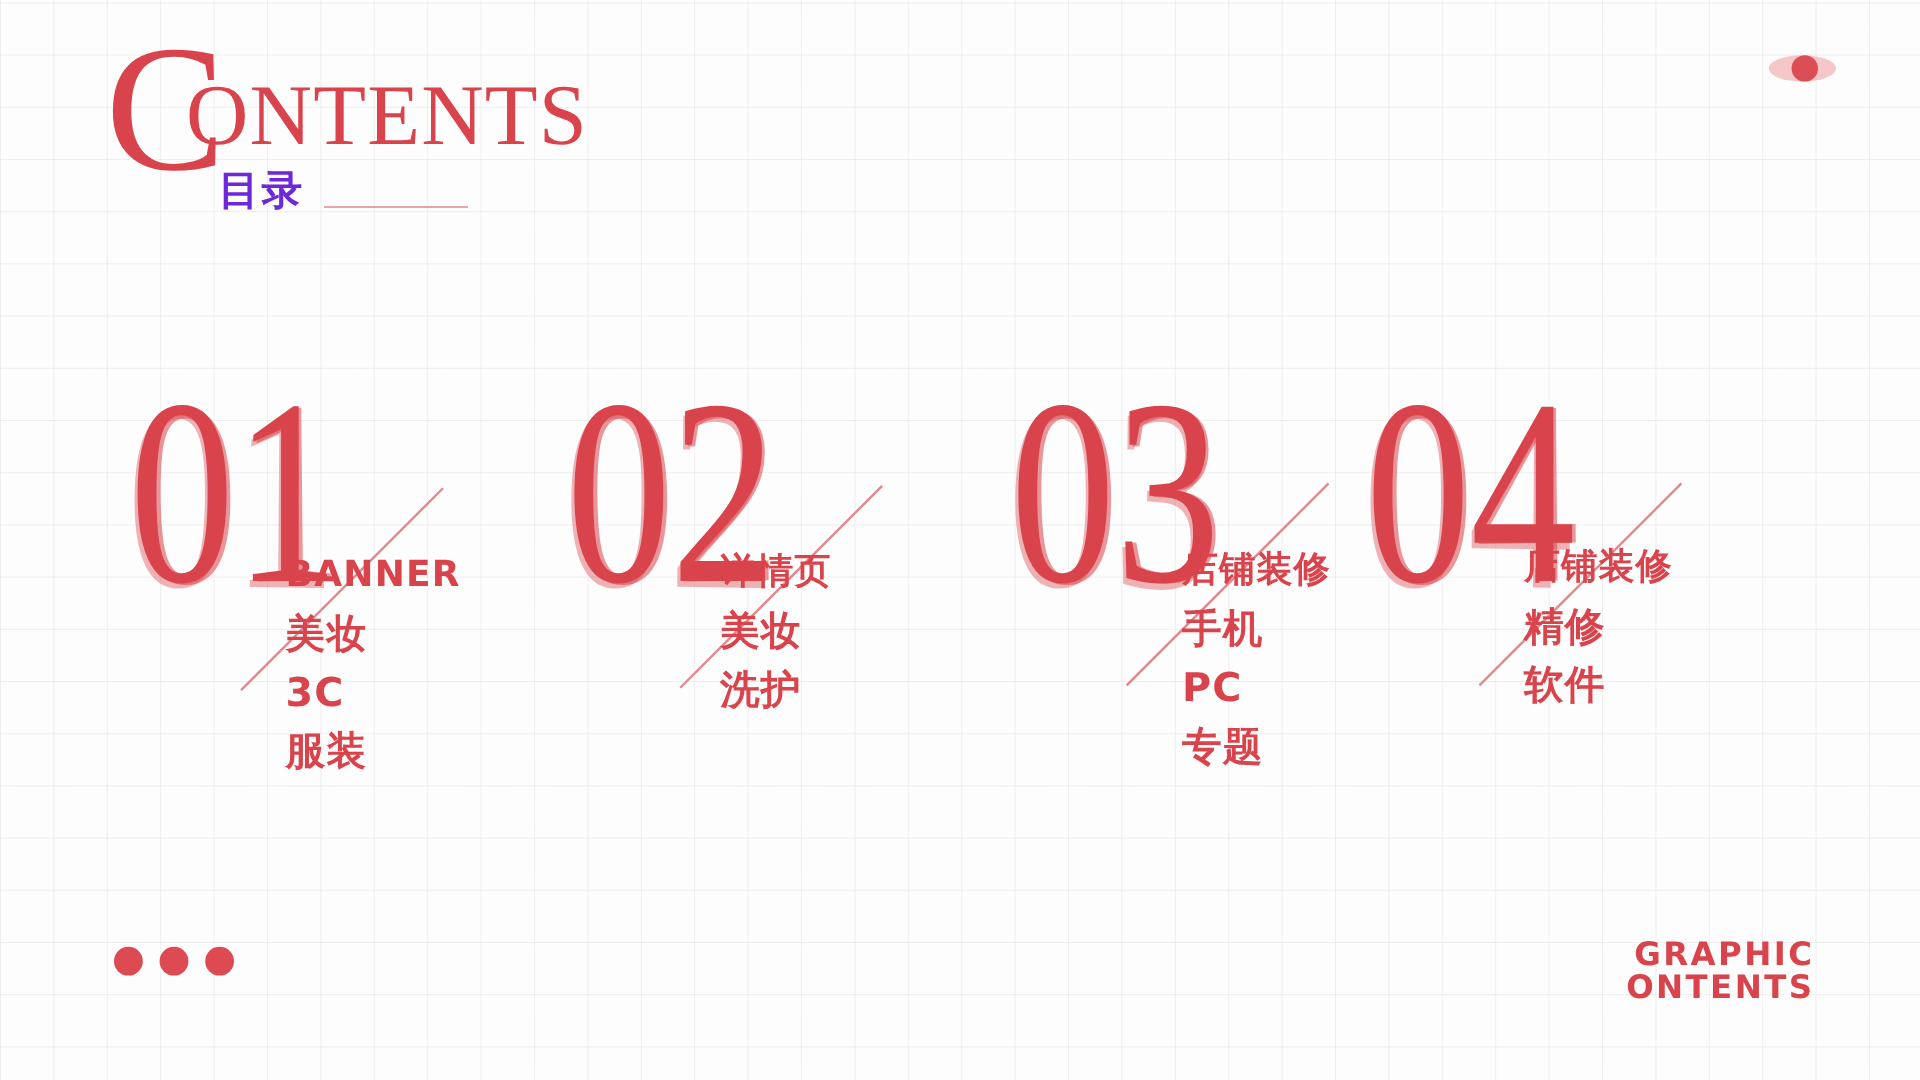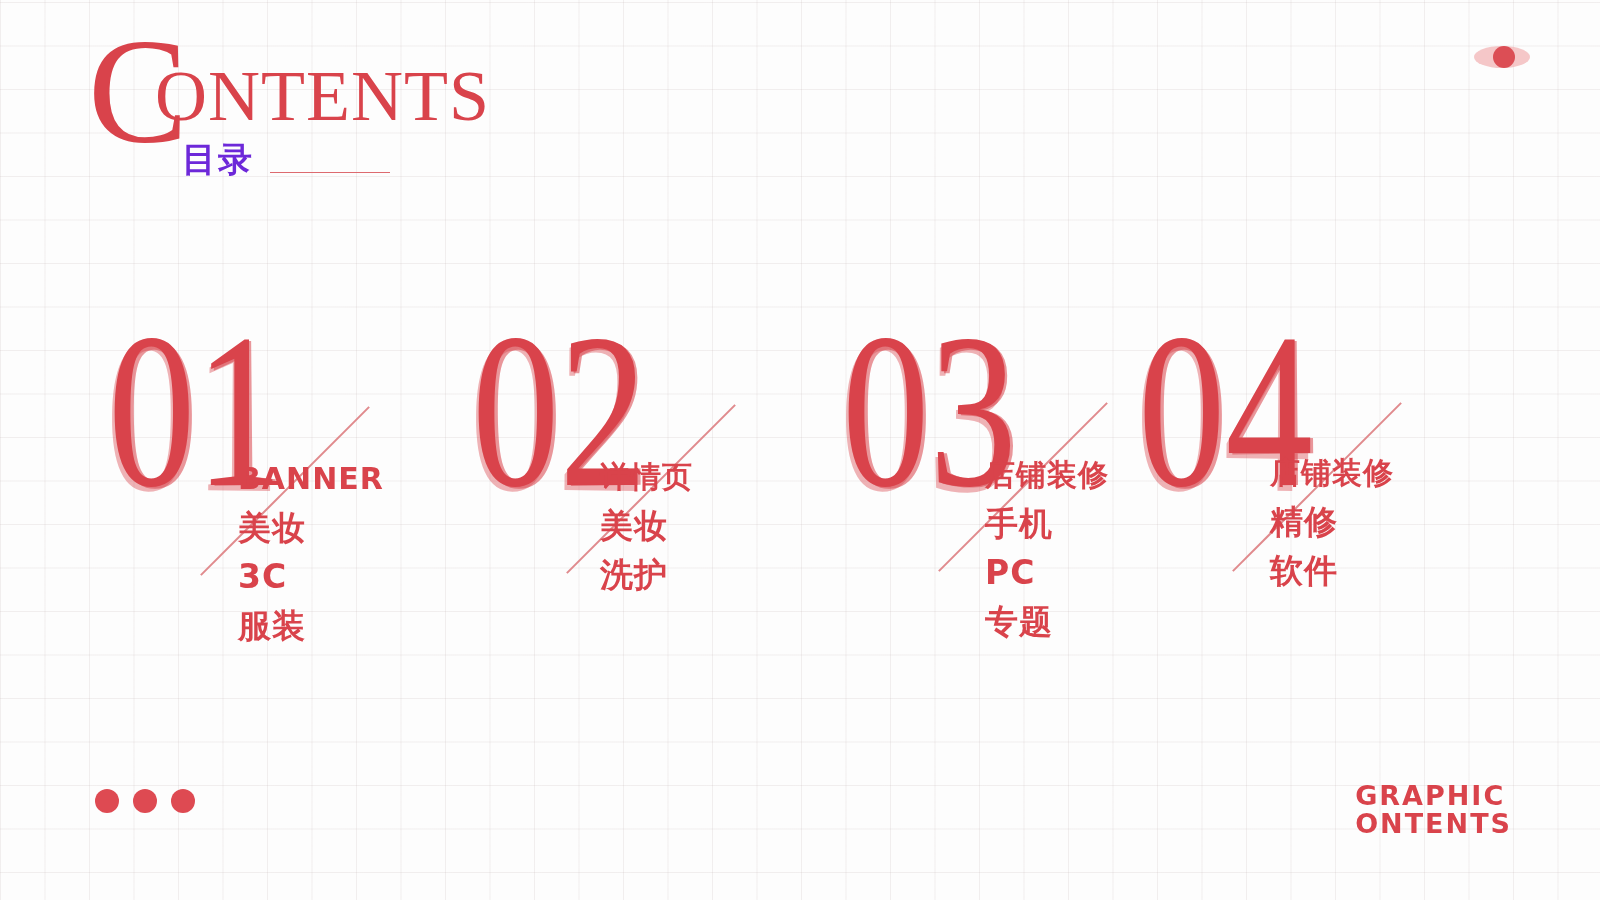--- a/index.html
+++ b/index.html
@@ -197,20 +197,21 @@
     height: 24px;
     border-radius: 50%;
     background: #de4a52;
   }
 
   
   .logo {
     position: absolute;
     right: 88px;
     top: 782px;
+    text-align: right;
     font-family: "DejaVu Sans", sans-serif;
     font-weight: bold;
     color: #d9434b;
   }
   .logo .l1 {
     font-size: 27px;
     line-height: 28px;
     letter-spacing: 2px;
   }
   .logo .l2 {

